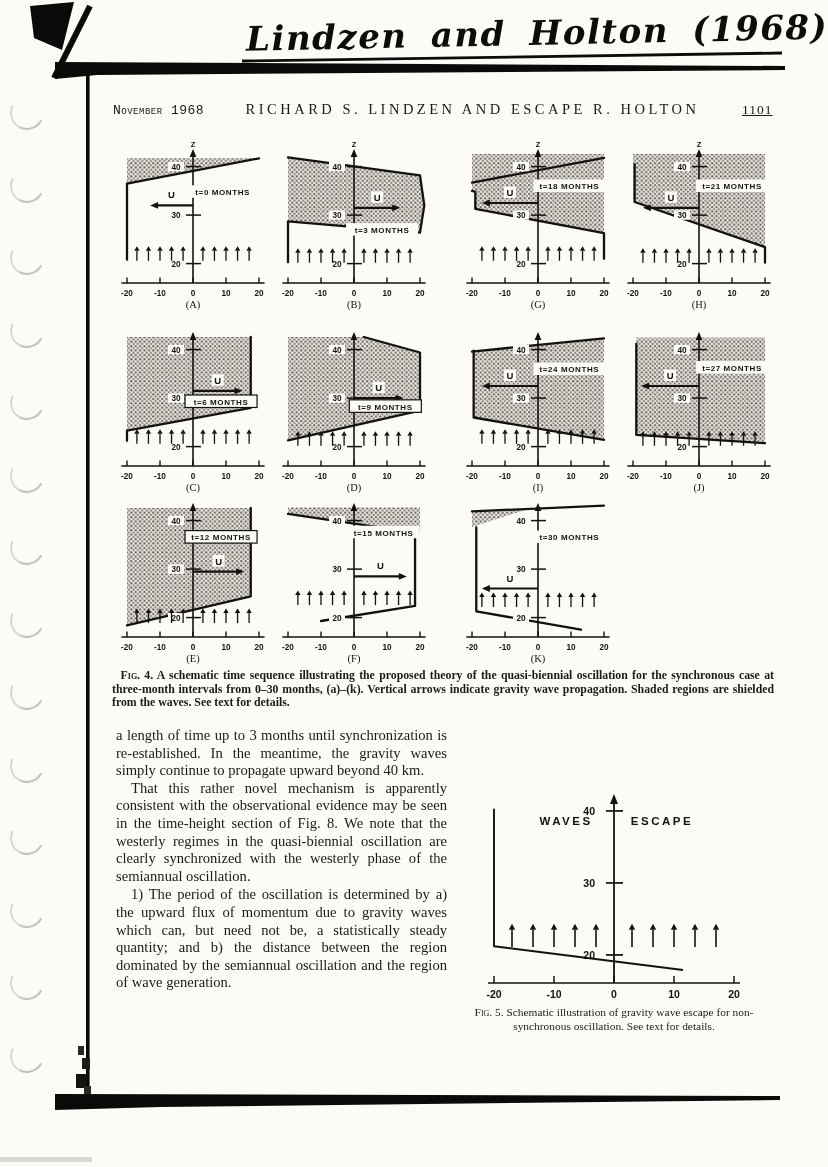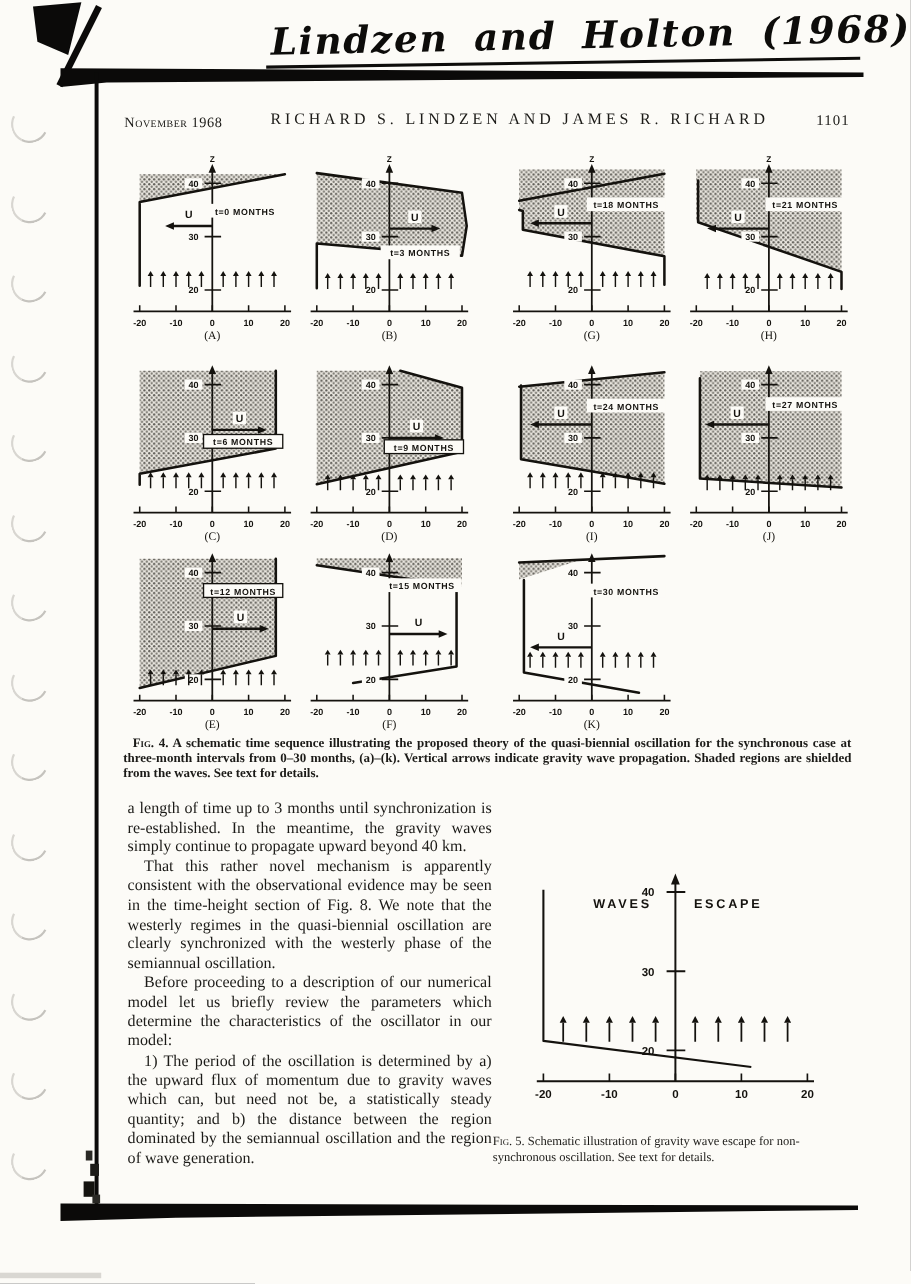--- a/index.html
+++ b/index.html
@@ -5,35 +5,35 @@
   html,body{margin:0;padding:0;background:#888;}
   .page{position:relative;width:828px;height:1167px;background:#fcfbf7;overflow:hidden;
         font-family:"Liberation Serif",serif;color:#1b1a17;}
   .hole{position:absolute;width:30px;height:30px;border-radius:50%;
         border:2.5px solid transparent;border-bottom-color:#c5c3be;border-left-color:#d8d6d1;
         transform:rotate(-18deg);}
   .hand{position:absolute;left:246px;top:13px;width:560px;
         font-family:"DejaVu Serif",serif;font-style:italic;font-weight:700;
         font-size:34px;letter-spacing:1.5px;word-spacing:10px;color:#0d0c0a;
         transform:rotate(-1.2deg);white-space:nowrap;}
-  .issue{position:absolute;left:113px;top:103px;font-size:13px;font-variant:small-caps;letter-spacing:.5px;}
+  .issue{position:absolute;left:113px;top:103px;font-size:13px;font-variant:small-caps;letter-spacing:.5px;font-family:Liberation Mono, monospace;}
   .authors{position:absolute;left:225px;top:101px;width:495px;text-align:center;
            font-size:14.5px;letter-spacing:3.5px;white-space:nowrap;}
-  .pageno{position:absolute;left:742px;top:102px;font-size:13.5px;letter-spacing:1px;}
+  .pageno{position:absolute;left:742px;top:102px;font-size:13.5px;letter-spacing:1px;text-decoration:underline;}
   .cap4{position:absolute;left:112px;top:669px;width:662px;font-size:11.8px;line-height:13.7px;
         text-align:justify;font-weight:bold;}
   .cap4 .first{ text-indent:12px;}
   .sc{font-variant:small-caps;}
   .colL{position:absolute;left:116px;top:727px;width:331px;font-size:14.6px;line-height:17.6px;text-align:justify;}
   .colR{position:absolute;left:443px;top:727px;width:333px;font-size:14.6px;line-height:17.6px;text-align:justify;}
   .para{margin:0;}
   .ind{text-indent:15px;}
   .num{margin-top:1px;}
-  .cap5{position:absolute;left:448px;top:1006px;width:332px;
-        font-size:11.4px;line-height:13.6px;margin-top:26px;}
+  .cap5{position:absolute;left:448px;top:1006px;width:332px;text-align:center;
+        font-size:11.4px;line-height:13.6px;}
   svg text{fill:#14120e;}
   .furn{position:absolute;left:0;top:0;}
   .panelwrap{position:absolute;}
 </style>
 </head>
 <body>
 
 <div class="page">
 
   <svg class="furn" width="828" height="1167">
@@ -63,21 +63,21 @@
       <span class="hole" style="left: 10px; top: 748.5px;"></span>
       <span class="hole" style="left: 10px; top: 821px;"></span>
       <span class="hole" style="left: 10px; top: 893.5px;"></span>
       <span class="hole" style="left: 10px; top: 966px;"></span>
       <span class="hole" style="left: 10px; top: 1038.5px;"></span>
     </div>
 
   <div class="hand">Lindzen and Holton (1968)  JAS</div>
 
   <div class="issue">November 1968</div>
-  <div class="authors">RICHARD S. LINDZEN AND JAMES R. RICHARD</div>
+  <div class="authors">RICHARD S. LINDZEN AND ESCAPE R. HOLTON</div>
   <div class="pageno">1101</div>
 
   <div id="fig4-panels">
       <div class="panelwrap" style="left: 117px; top: 140px;"><svg width="152" height="172" viewBox="0 0 152 172">
           <defs>
             <pattern id="ht-a" width="4.4" height="4.4" patternUnits="userSpaceOnUse">
               <rect width="4.4" height="4.4" fill="#e9e6df"></rect>
               <circle cx="1.1" cy="1.1" r="1.05" fill="#5e5c56"></circle>
               <circle cx="3.3" cy="3.3" r="1.05" fill="#7d7b74"></circle>
             </pattern>
@@ -744,21 +744,20 @@
     </div>
 
   <div class="cap4">
     <span class="first">&nbsp;&nbsp;</span><span class="sc">Fig. 4.</span>
     <span>A schematic time sequence illustrating the proposed theory of the quasi-biennial oscillation for the synchronous case at three-month intervals from 0–30 months, (a)–(k). Vertical arrows indicate gravity wave propagation. Shaded regions are shielded from the waves. See text for details.</span>
   </div>
 
   <div class="colL">
     <p class="para">a length of time up to 3 months until synchronization is re-established. In the meantime, the gravity waves simply continue to propagate upward beyond 40 km.</p>
     <p class="para ind">That this rather novel mechanism is apparently consistent with the observational evidence may be seen in the time-height section of Fig. 8. We note that the westerly regimes in the quasi-biennial oscillation are clearly synchronized with the westerly phase of the semiannual oscillation.</p>
-    <p class="para ind">Before proceeding to a description of our numerical model let us briefly review the parameters which determine the characteristics of the oscillator in our model:</p>
     <p class="para ind num">1) The period of the oscillation is determined by a) the upward flux of momentum due to gravity waves which can, but need not be, a statistically steady quantity; and b) the distance between the region dominated by the semiannual oscillation and the region of wave generation.</p>
   </div>
 
 
   <div id="fig5-holder" class="panelwrap" style="left:482px;top:788px;"><svg width="292" height="216" viewBox="0 0 292 216">
         <line x1="6" y1="195" x2="258" y2="195" stroke="#14120e" stroke-width="1.7"></line>
         <line x1="12" y1="195" x2="12" y2="188" stroke="#14120e" stroke-width="1.5"></line>
         <text x="12" y="210" font-size="10.5" text-anchor="middle" font-family="Liberation Sans, sans-serif" font-weight="bold">-20</text>
         <line x1="72" y1="195" x2="72" y2="188" stroke="#14120e" stroke-width="1.5"></line>
         <text x="72" y="210" font-size="10.5" text-anchor="middle" font-family="Liberation Sans, sans-serif" font-weight="bold">-10</text>

